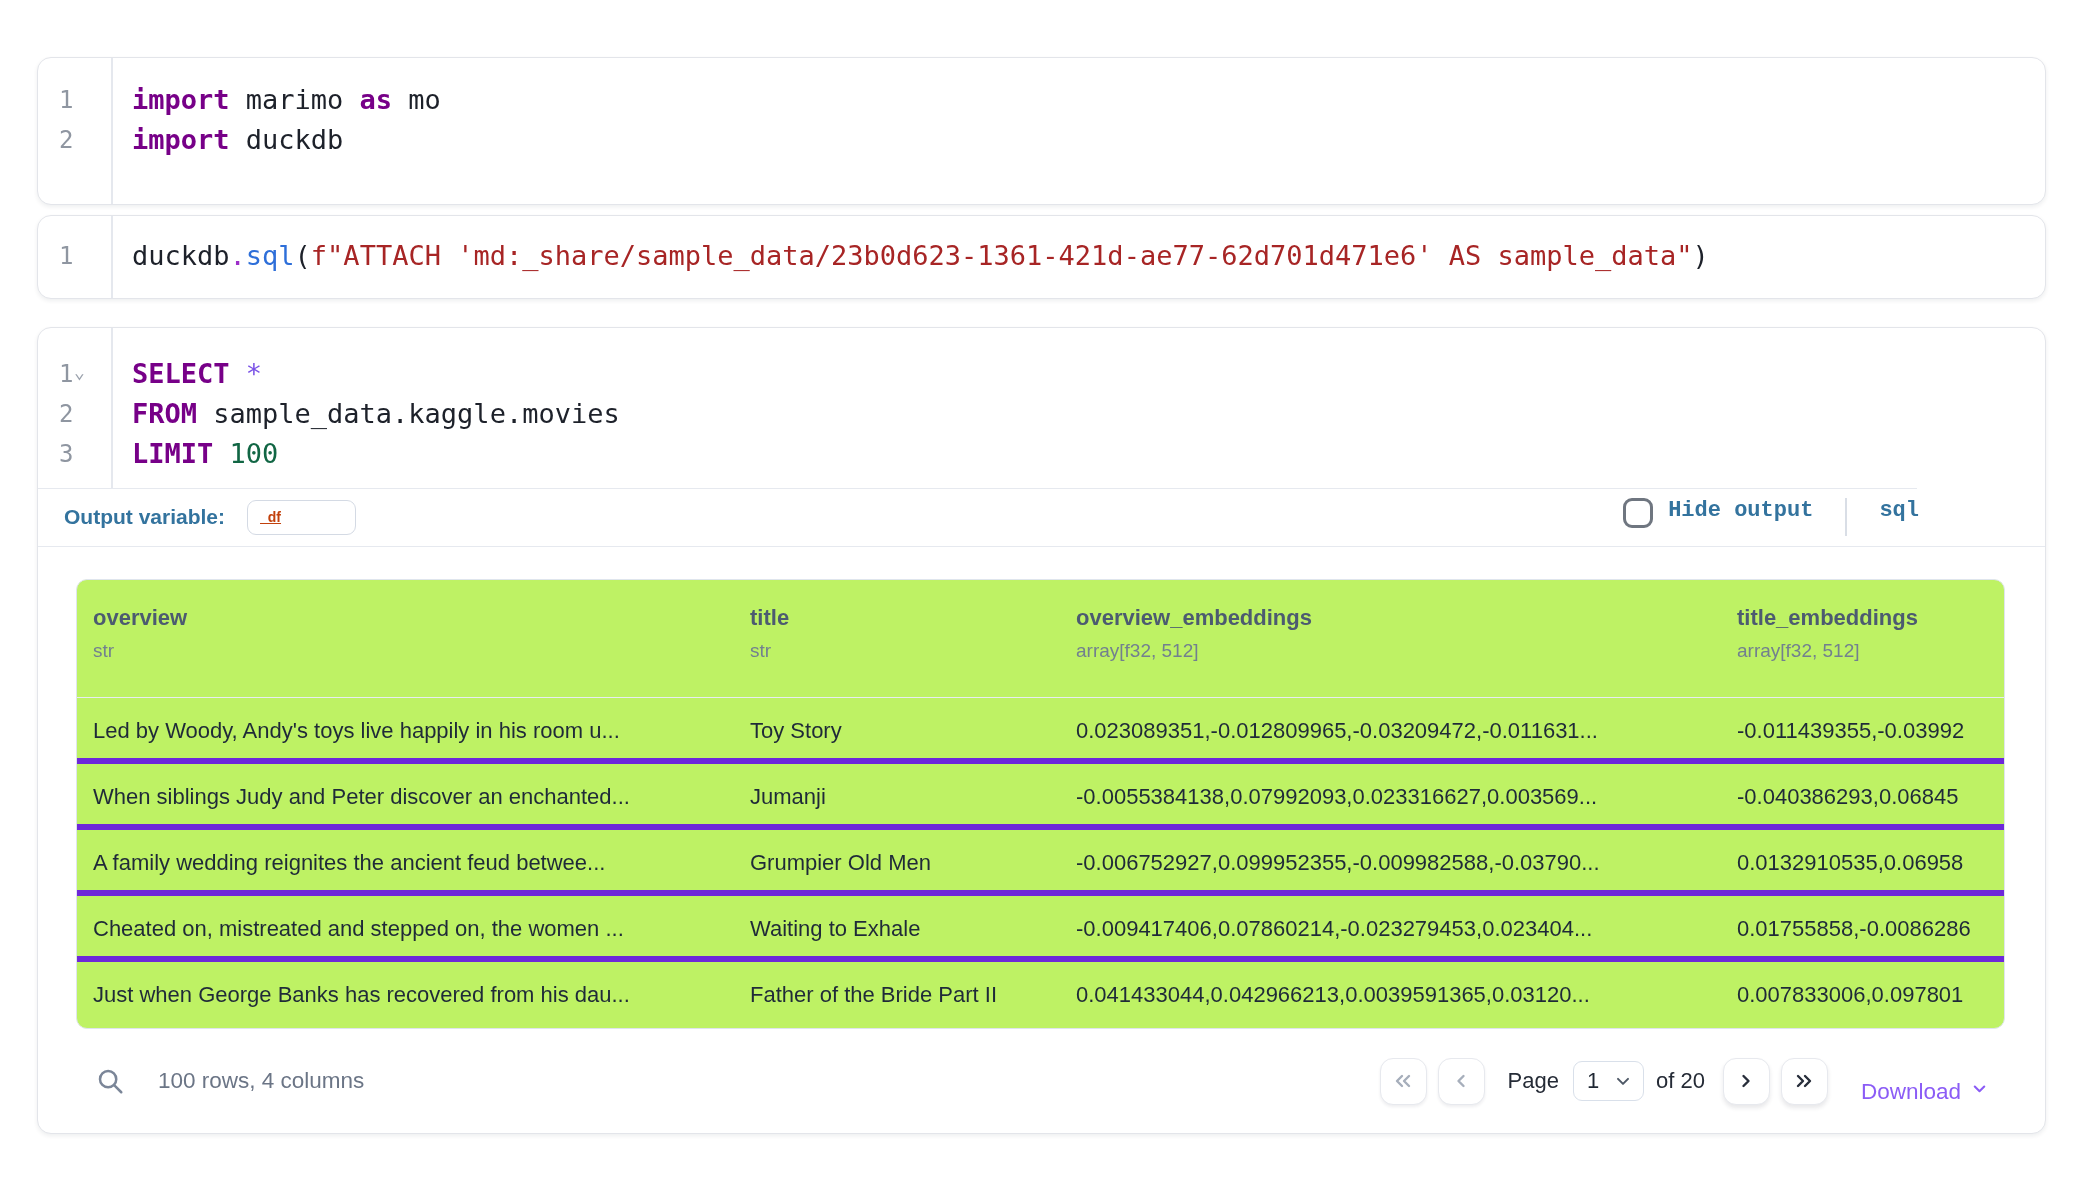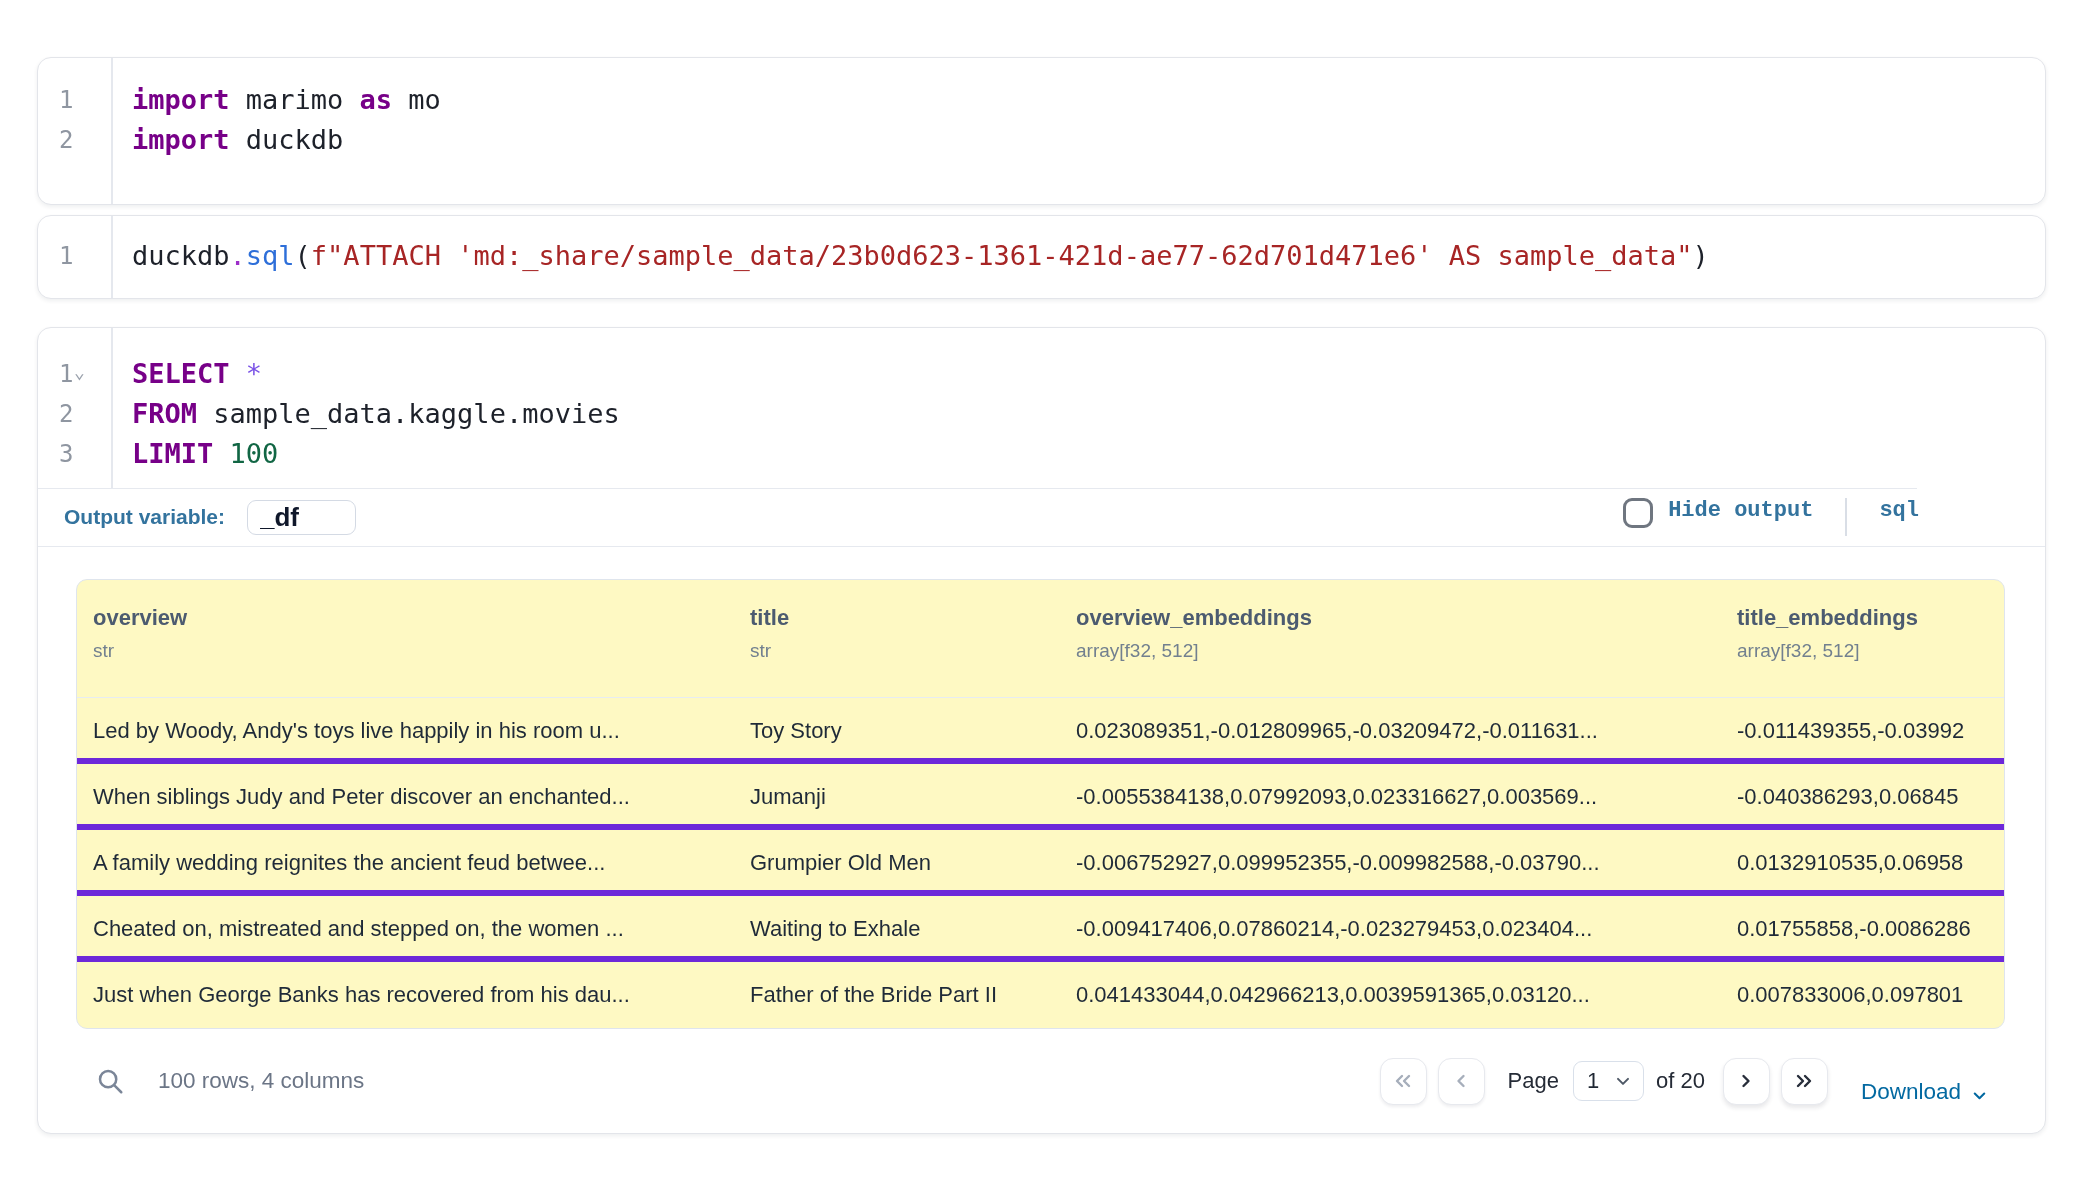--- a/index.html
+++ b/index.html
@@ -30,31 +30,31 @@
   .tok-fn { color:#2e6fd9; }
   .tok-pu { color:#9d2ec9; }
   .tok-op { color:#7a52e6; }
 
   
   .controls { position:relative; display:flex; align-items:center; height:59px;
     padding:0 126px 0 26px; border-bottom:1px solid #e6e9ef; }
   .controls::before { content:''; position:absolute; top:0; left:0; right:128px; height:1px; background:#e6e9ef; }
   .ctl-label { color:#33739e; font-weight:bold; font-size:21px; }
   .ctl-input { width:109px; height:35px; margin-left:22px; border:1px solid #d4dae4; border-radius:9px;
-    font-family:"Liberation Sans", sans-serif; font-size:26px; font-weight:bold; color:#0f172a; padding:0 12px; outline:none; }
+    font-family:"Liberation Sans", sans-serif; font-size:14px; font-weight:bold; color:#c2410c; padding:0 12px; outline:none;text-decoration:underline; }
   .ctl-right { margin-left:auto; display:flex; align-items:flex-start;font-family:Liberation Mono, monospace; }
   .checkbox { width:30px; height:30px; border:3px solid #6f7680; border-radius:9px; background:#fff; margin-right:15px; cursor:pointer; }
   .hide-label { color:#33739e; font-weight:bold; font-size:22px; }
   .vdiv { width:2px; height:38px; background:#d9dee6; margin:0 32px; }
   .lang-label { color:#33739e; font-weight:bold; font-size:22px; }
 
   
   .output-area { padding:32px 40px 0 38px; }
   .data-table { border:1.5px solid #dfe5ed; border-radius:11px; overflow:hidden;
-    display:grid; grid-template-columns:657px 326px 661px minmax(0,1fr); background:#fef9c3; }
+    display:grid; grid-template-columns:657px 326px 661px minmax(0,1fr); background:#bef264; }
   .th { height:118px; padding:25px 16px 0 16px; border-bottom:1px solid #e7ecf2; overflow:hidden; cursor:pointer; }
   .th-name { font-size:22px; font-weight:bold; color:#4c5b70; white-space:nowrap; }
   .th-type { font-size:19px; color:#72808f; margin-top:9px; white-space:nowrap; }
   .td { height:66px; line-height:65px; padding:0 16px; font-size:22px; color:#1f2a38;
     white-space:nowrap; overflow:hidden; border-bottom:6px solid #6d28d9; }
   .td.last { border-bottom:none; }
 
   
   .tbl-footer { display:flex; align-items:center; height:104px; padding:0 56px 0 57px; }
   .search-icon { color:#7b8698; display:flex; cursor:pointer; }
@@ -65,21 +65,21 @@
     box-shadow:0 3px 4px rgba(25,30,50,.10); }
   .pbtn.disabled { color:#a6aebb; box-shadow:0 2px 3px rgba(25,30,50,.07); }
   .pbtn.enabled { color:#272d3a; }
   .pbtn + .pbtn { margin-left:11px; }
   .page-word { font-size:22px; color:#252b36; margin:0 14px 0 23px; }
   .page-select { width:71px; height:40px; border:1px solid #d9e0ea; border-radius:9px; display:flex;
     align-items:center; padding:0 10px 0 13px; cursor:pointer; background:#fff; }
   .page-select .val { font-size:22px; color:#1f2733; }
   .page-select .chev { margin-left:auto; color:#4e5866; display:flex; }
   .of-word { font-size:22px; color:#252b36; margin:0 18px 0 12px; }
-  .download { margin-left:33px; display:flex; align-items:flex-end; gap:9px; color:#0369a1;
+  .download { margin-left:33px; display:flex; align-items:flex-start; gap:9px; color:#8b5cf6;
     font-size:22.5px; font-weight:500; cursor:pointer;margin-top:21px; }
 </style>
 </head>
 <body>
 
 <div class="page">
 
   <div class="cell cell-1">
     <div class="code-area pad-imports">
         <div class="cl">

